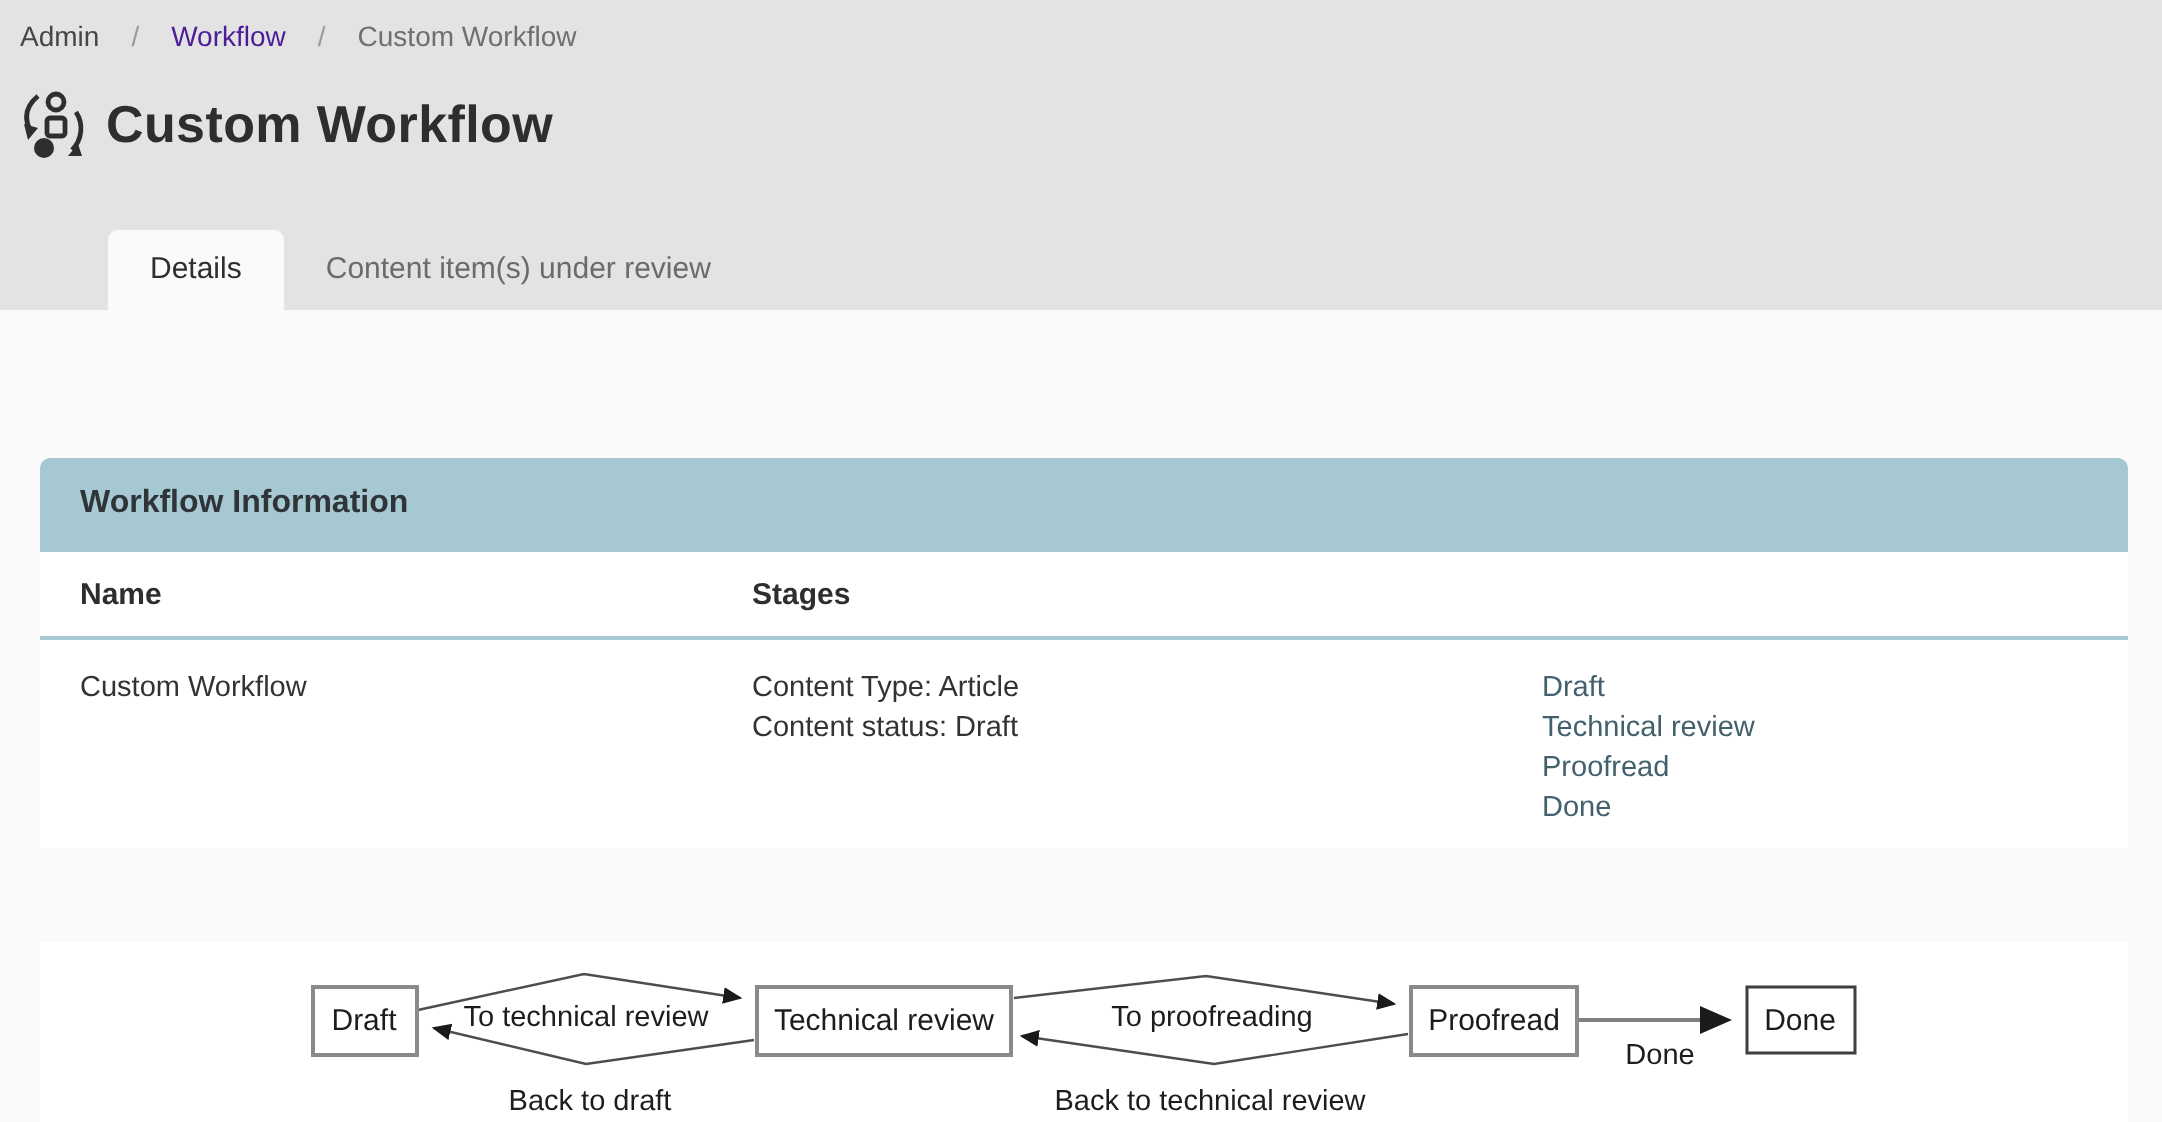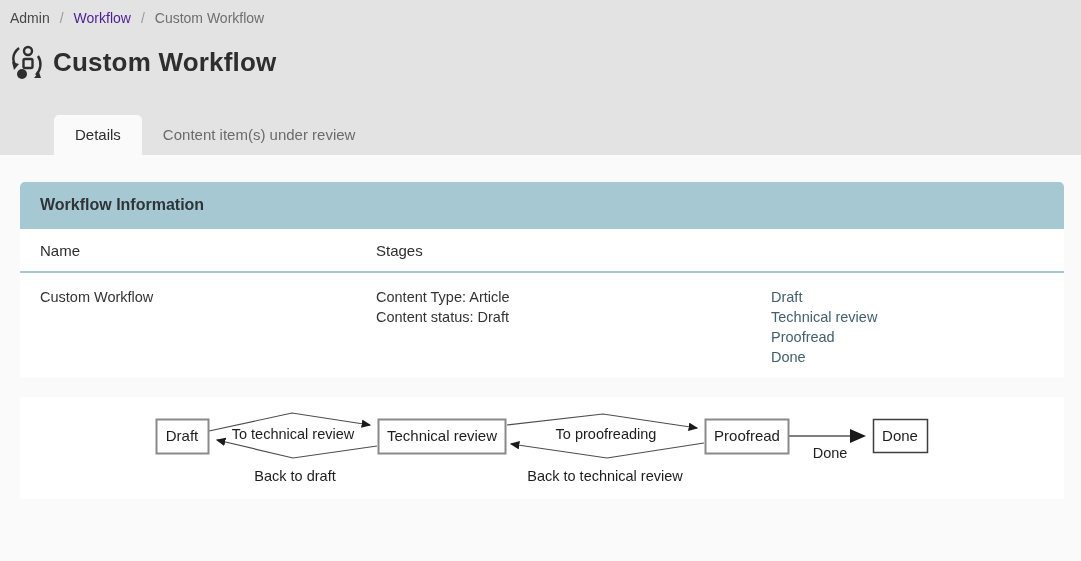--- a/index.html
+++ b/index.html
@@ -15,21 +15,21 @@
   .topbar {
     position: relative;
     background: #e4e3e3;
     height: 155px;
   }
   .breadcrumb {
     padding: 10px 0 0 10px;
     font-size: 14px;
     color: #474747;
     display: flex;
-    gap: 10px;
+    gap: 16px;
     align-items: center;
   }
   .breadcrumb .crumb-link { color: #4c1d95; cursor: pointer; text-decoration: none; }
   .breadcrumb .crumb-current { color: #6f6f6f; }
   .breadcrumb .sep { color: #9a9a9a; }
 
   .title-row {
     display: flex;
     align-items: center;
     gap: 10px;
@@ -62,21 +62,21 @@
     white-space: nowrap;
   }
   .tab.active {
     background: #fafafa;
     color: #2e2e2e;
   }
 
   
   .content { padding: 27px 17px 0 20px; }
 
-  .panel { margin-bottom: 20px; }
+  .panel { margin-bottom: 20px; margin-top: 47px; }
   .panel-header {
     background: #a5c8d3;
     border-radius: 5px 5px 0 0;
     padding: 14px 20px 15px;
     font-size: 16px;
     font-weight: bold;
     color: #2f3438;
   }
   .panel-body { background: #ffffff; }
 
@@ -85,21 +85,21 @@
     display: grid;
     grid-template-columns: 336px 395px 1fr;
     padding-left: 20px;
     padding-right: 20px;
   }
   .tbl-head {
     border-bottom: 2px solid #a5c8d3;
   }
   .tbl-head > div {
     font-size: 15px;
-    font-weight: normal;
+    font-weight: bold;
     color: #2e2e2e;
     padding: 13px 0 12px;
   }
   .tbl-row { padding-top: 14px; padding-bottom: 10px; min-height: 100px; }
   .tbl-row .cell { font-size: 14.5px; line-height: 20px; color: #333; }
   .limit-line b { font-weight: normal; }
   .stage-line { color: #42616d; }
 
   
   .diagram-body { height: 102px; }

